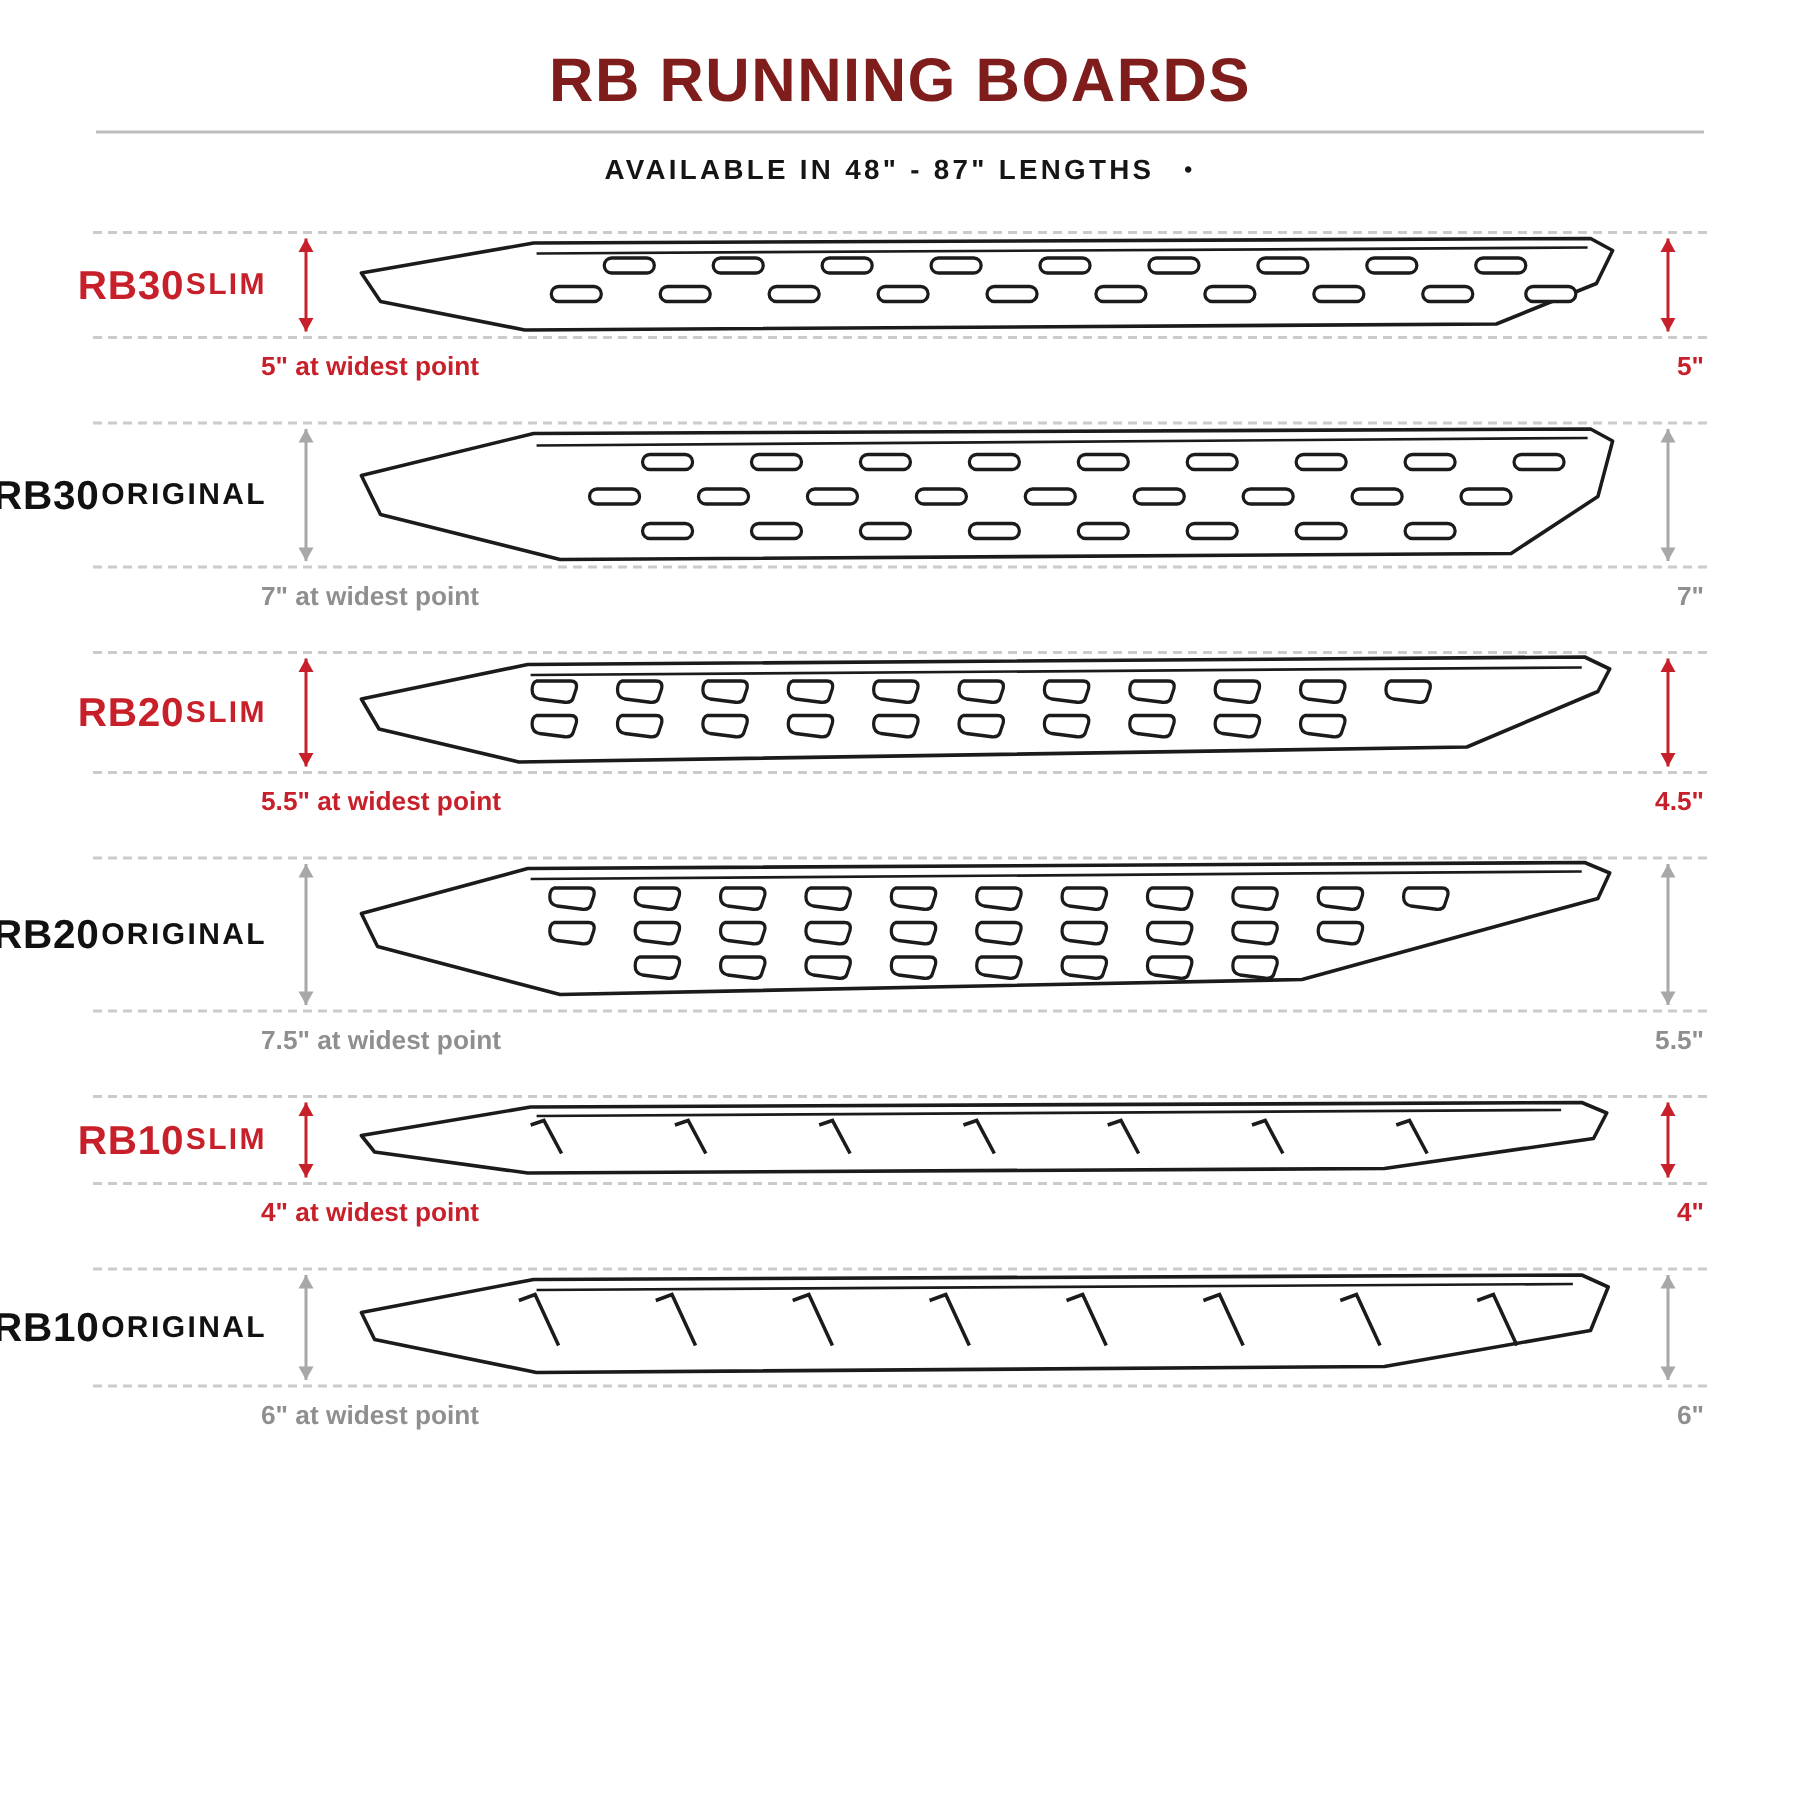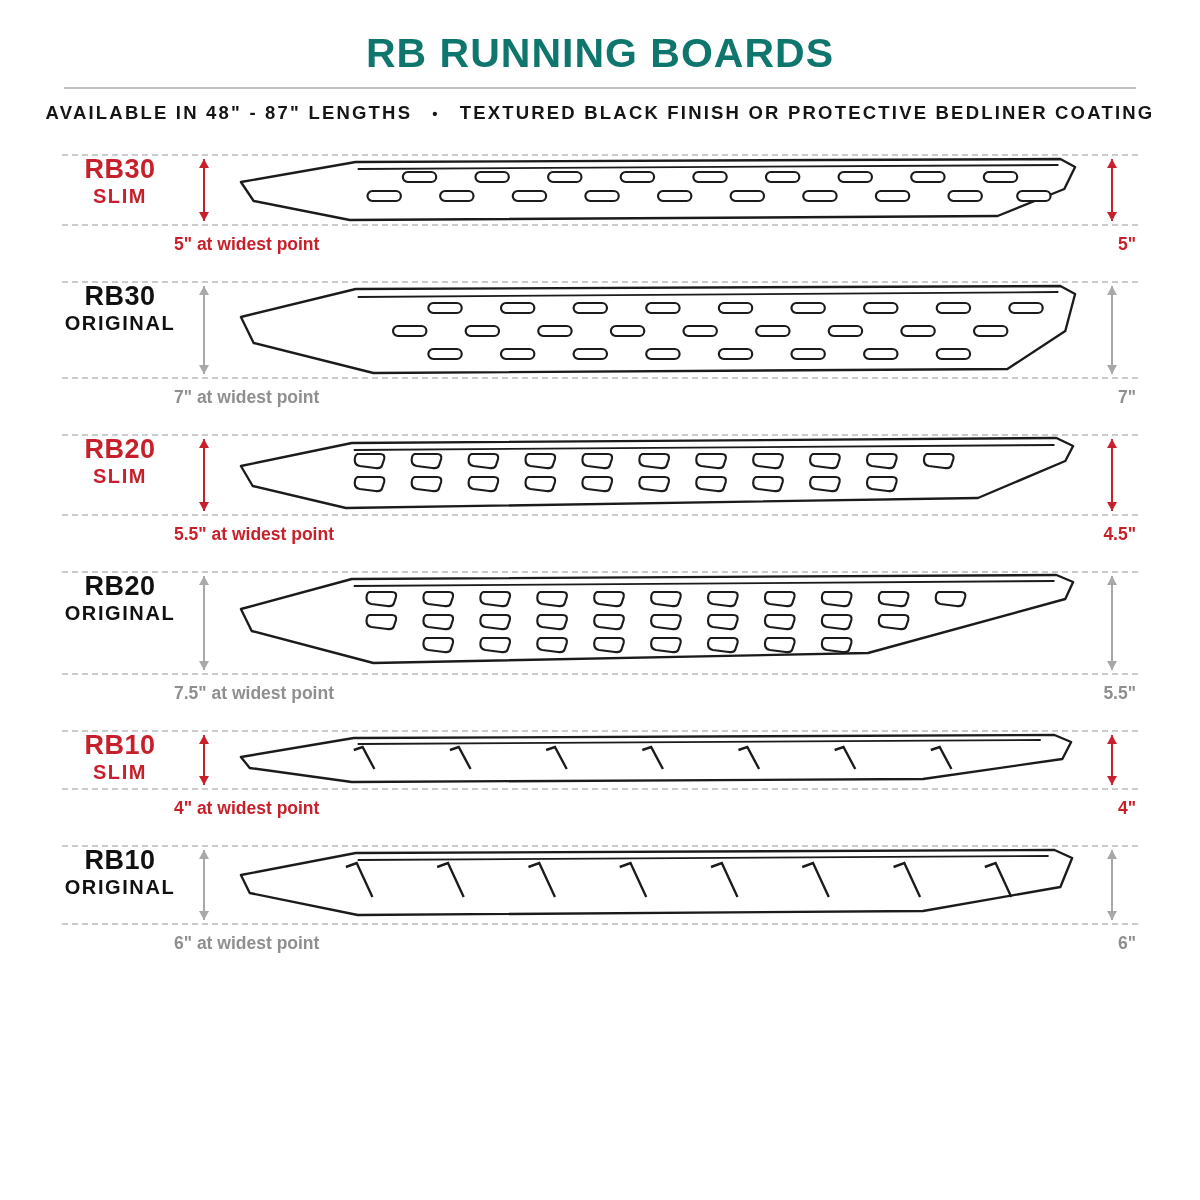--- a/index.html
+++ b/index.html
@@ -1,26 +1,26 @@
 <!DOCTYPE html>
 <html><head>
 <meta charset="utf-8">
 <style>
   html,body { margin:0; padding:0; background:#fff; }
   body { width:1200px; height:1200px; font-family:"Liberation Sans", sans-serif; color:#111; overflow:hidden; }
   .page { padding:30px 62px 0; }
 
-  .title { text-align:center; font-size:41px; font-weight:700; letter-spacing:1px; margin:0 0 10px; color:#0f766e; }
+  .title { text-align:center; font-size:41px; font-weight:700; letter-spacing:1px; margin:0 0 10px; color:#7f1d1d; }
   .divider { border:0; border-top:2px solid #bdbdbd; margin:0 2px 13px; }
   .subtitle { display:flex; justify-content:center; align-items:center; gap:20px; font-weight:700; font-size:18.5px; letter-spacing:2.2px; color:#151515; margin-bottom:30px; white-space:nowrap; }
   .dot { font-size:15px; }
 
   .row { margin-bottom:26px; }
   .measure { display:flex; align-items:stretch; border-top:2px dashed #cbcbcb; border-bottom:2px dashed #cbcbcb; }
-  .label-col { width:116px; display:flex; flex-direction:column; justify-content:flex-start; align-items:center; gap:1px; }
+  .label-col { width:116px; display:flex; flex-direction:row; justify-content:flex-end; align-items:center; gap:1px; }
   .model { font-size:27px; font-weight:700; letter-spacing:.5px; line-height:1; }
   .variant { font-size:20px; font-weight:700; letter-spacing:1.6px; line-height:1.2; }
   .arrow-col { width:52px; display:flex; justify-content:center; }
   .varrow { position:relative; width:2.5px; background:currentColor; align-self:stretch; margin:3px 0; }
   .varrow::before, .varrow::after { content:""; position:absolute; left:50%; transform:translateX(-50%); width:0; height:0;
       border-left:5.5px solid transparent; border-right:5.5px solid transparent; }
   .varrow::before { top:0; border-bottom:9px solid currentColor; }
   .varrow::after  { bottom:0; border-top:9px solid currentColor; }
   .board-col { flex:1; display:flex; align-items:center; padding:0 6px; }
   .board-col svg { width:100%; display:block; }
@@ -56,21 +56,20 @@
   </defs>
 </svg>
 
 <div class="page">
 
   <h1 class="title">RB RUNNING BOARDS</h1>
   <hr class="divider">
   <div class="subtitle">
     <span>AVAILABLE IN 48" - 87" LENGTHS</span>
     <span class="dot">•</span>
-    <span>TEXTURED BLACK FINISH OR PROTECTIVE BEDLINER COATING</span>
   </div>
 
   <section class="row theme-red">
     <div class="measure">
       <div class="label-col">
         <span class="model">RB30</span>
         <span class="variant">SLIM</span>
       </div>
       <div class="arrow-col">
           <span class="varrow"></span>

